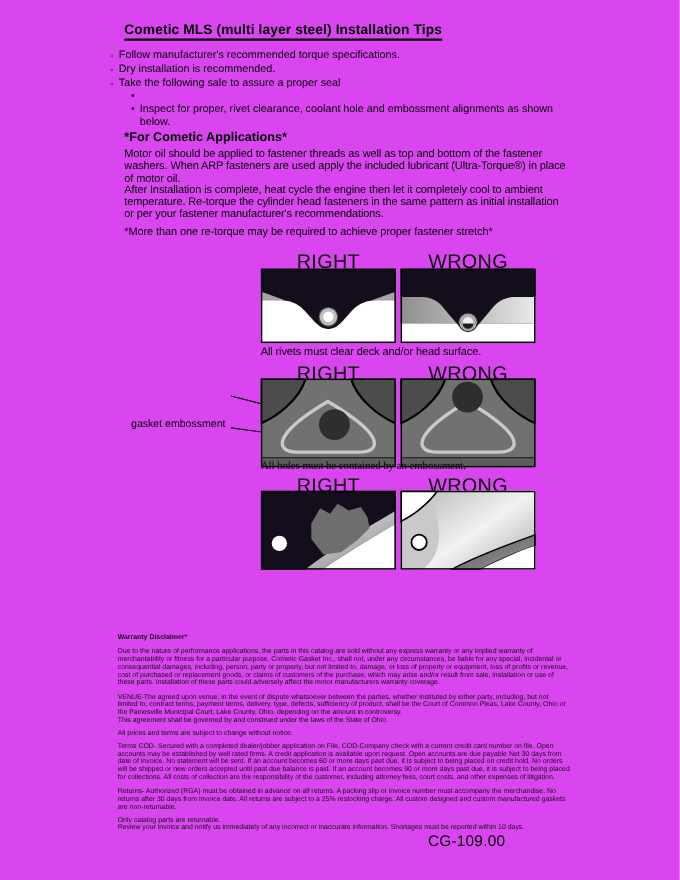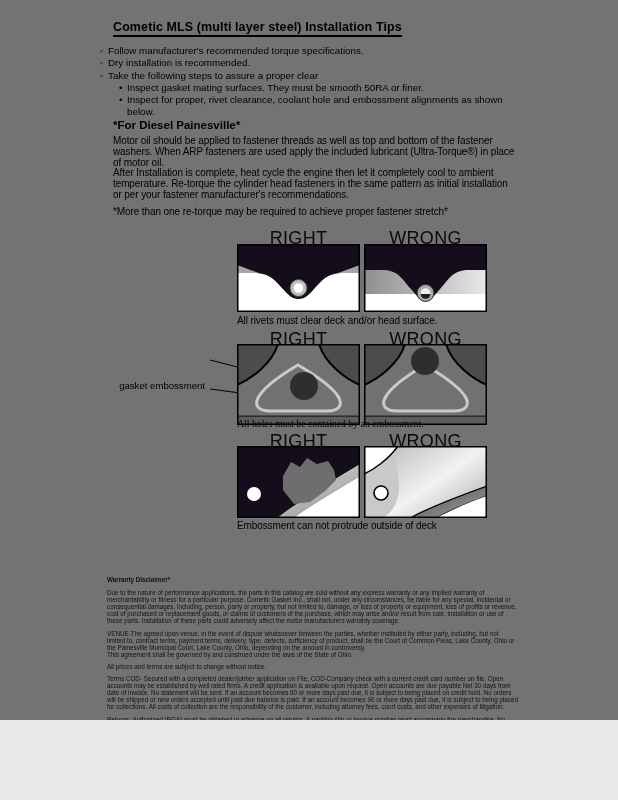--- a/index.html
+++ b/index.html
@@ -1,19 +1,19 @@
 <!DOCTYPE html>
 <html><head>
 <meta charset="utf-8">
 <style>
   html,body{margin:0;padding:0;background:#e8e8e8;}
   .page{
     position:relative;
-    width:618px;height:720px;
-    background:#737373;
+    width:618px;height:800px;
+    background:#d946ef;
     font-family:"Liberation Sans", sans-serif;
     color:#000;
     overflow:hidden;
     margin:0 auto;
   }
   .abs{position:absolute;}
 
   
   .title{
     left:113px;top:20px;
@@ -72,33 +72,32 @@
     <div class="bullet-row">
       <span class="marker">◦</span>
       <span>Follow manufacturer's recommended torque specifications.</span>
     </div>
     <div class="bullet-row">
       <span class="marker">◦</span>
       <span>Dry installation is recommended.</span>
     </div>
     <div class="bullet-row">
       <span class="marker">◦</span>
-      <span>Take the following steps to assure a proper clear</span>
+      <span>Take the following sale to assure a proper seal</span>
     </div>
     <div class="bullet-row sub">
       <span class="marker">•</span>
-      <span>Inspect gasket mating surfaces.  They must be smooth 50RA or finer.</span>
     </div>
     <div class="bullet-row sub">
       <span class="marker">•</span>
       <span>Inspect for proper, rivet clearance, coolant hole and embossment alignments as shown below.</span>
     </div>
   </div>
 
-  <div class="abs diesel-heading">*For Diesel Painesville*</div>
+  <div class="abs diesel-heading">*For Cometic Applications*</div>
   <div class="abs para p1">Motor oil should be applied to fastener threads as well as top and bottom of the fastener washers. When ARP fasteners are used apply the included lubricant (Ultra-Torque®) in place of motor oil.</div>
   <div class="abs para p2">After Installation is complete, heat cycle the engine then let it completely cool to ambient temperature. Re-torque the cylinder head fasteners in the same pattern as initial installation or per your fastener manufacturer's recommendations.</div>
   <div class="abs para note">*More than one re-torque may be required to achieve proper fastener stretch*</div>
 
   <div class="abs dg-label ll r1lab">RIGHT</div>
   <div class="abs dg-label lr r1lab">WRONG</div>
 
   <svg class="abs panel ll r1p" width="123" height="68" viewBox="0 0 123 68">
     <rect width="123" height="68" fill="#140d1b"></rect>
     <polygon points="0,21 22,29 0,29" fill="#a5a5a5"></polygon>
@@ -198,21 +197,20 @@
     <rect width="123" height="72" fill="#c9c9c9"></rect>
     <path d="M34,0 L123,0 L123,44 C95,52 66,62 44,72 L20,72 C50,48 24,14 34,0 Z" fill="url(#g3w)"></path>
     <path d="M0,0 L34,0 C24,14 9,24 0,28 Z" fill="#ffffff" stroke="#000" stroke-width="1.5"></path>
     <path d="M123,40 C95,50 68,60 46,72 L72,72 C92,62 108,55 123,50 Z" fill="url(#g3w2)" stroke="#000" stroke-width="1.3"></path>
     <path d="M123,50 C108,55 92,62 72,72 L123,72 Z" fill="#ffffff"></path>
     <circle cx="17" cy="47" r="7" fill="#ffffff" stroke="#000" stroke-width="1.6"></circle>
     <rect x="0.75" y="0.75" width="121.5" height="70.5" fill="none" stroke="#000" stroke-width="1.5"></rect>
   </svg>
 
   <div class="abs caption r3cap">
-    <div>Embossment can not protrude outside of deck</div>
   </div>
 
   <div class="abs legal">
     <div class="hd">Warranty Disclaimer*</div>
     <div class="blk">Due to the nature of performance applications, the parts in this catalog are sold without any express warranty or any implied warranty of merchantability or fitness for a particular purpose.  Cometic Gasket Inc., shall not, under any circumstances, be liable for any special, incidental or consequential damages, including, person, party or property, but not limited to, damage, or loss of property or equipment, loss of profits or revenue, cost of purchased or replacement goods, or claims of customers of the purchase, which may arise and/or result from sale, installation or use of these parts.  Installation of these parts could adversely affect the motor manufacturers warranty coverage.</div>
     <div class="blk">
       <div>VENUE-The agreed upon venue, in the event of dispute whatsoever between the parties, whether instituted by either party, including, but not limited to, contract terms, payment terms, delivery, type, defects, sufficiency of product, shall be the Court of Common Pleas, Lake County, Ohio or the Painesville Municipal Court, Lake County, Ohio, depending on the amount in controversy.</div>
       <div>This agreement shall be governed by and construed under the laws of the State of Ohio.</div>
     </div>
     <div class="blk">All prices and terms are subject to change without notice.</div>

